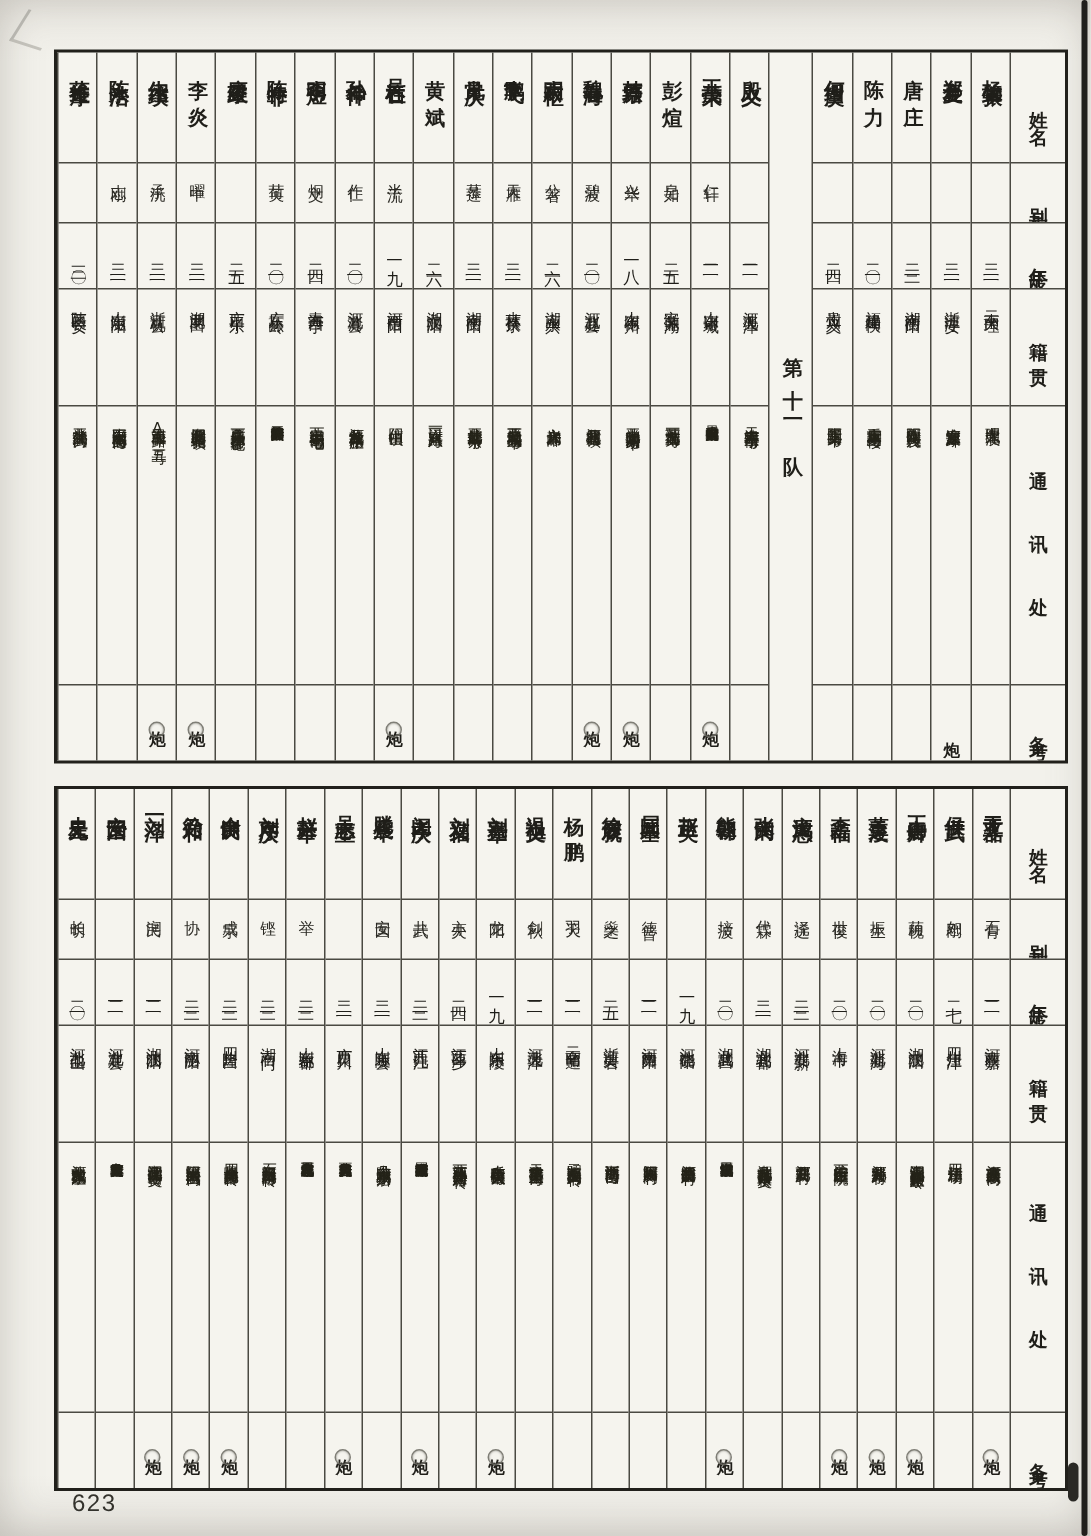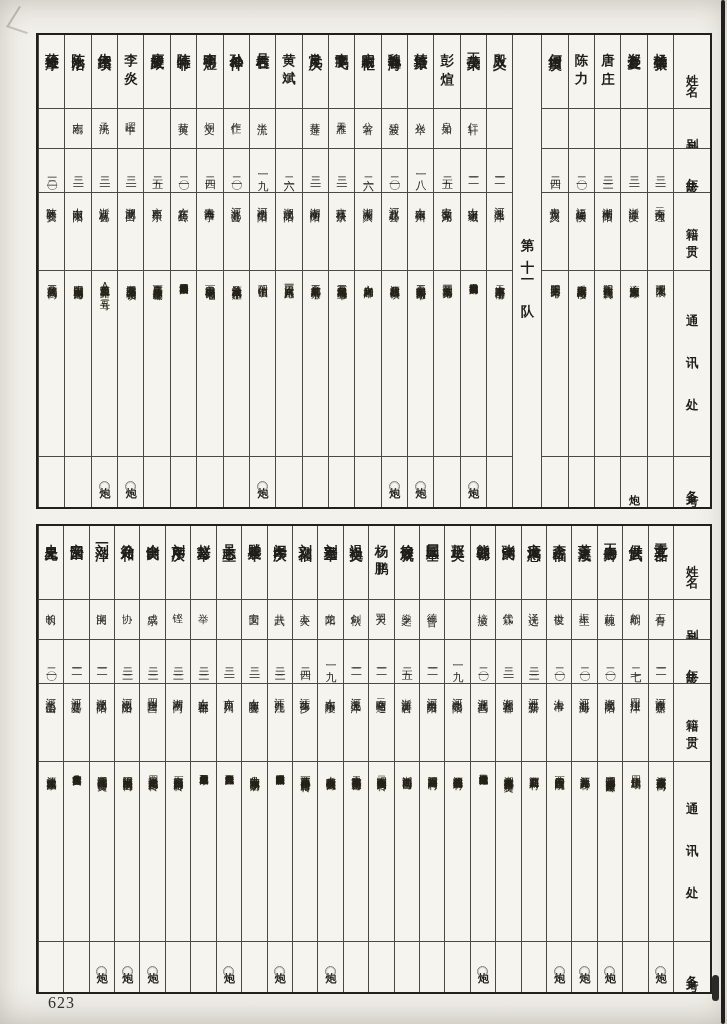--- a/index.html
+++ b/index.html
@@ -63,21 +63,21 @@
   .hcell{align-items:center;justify-content:center;}
   .h-t{font-size:12.5px;font-weight:700;}
   .hs-name{letter-spacing:11px;}
   .hs-2{letter-spacing:3px;}
   .hs-native{letter-spacing:17px;}
   .hs-addr{letter-spacing:42px;}
   .hs-remark{letter-spacing:5px;}
   .squad-t{font-size:13.5px;font-weight:700;letter-spacing:22px;}
   .page-num{
     position:absolute;left:48px;top:994px;
-    font-family:Liberation Serif, serif;
+    font-family:Liberation Sans, sans-serif;
     font-size:16px;color:#33322c;letter-spacing:1px;
   }
 </style>
 </head>
 <body>
 
 <div class="page">
   <div class="pencil-mark"></div>
 
   <div class="rtable" id="top-table">

